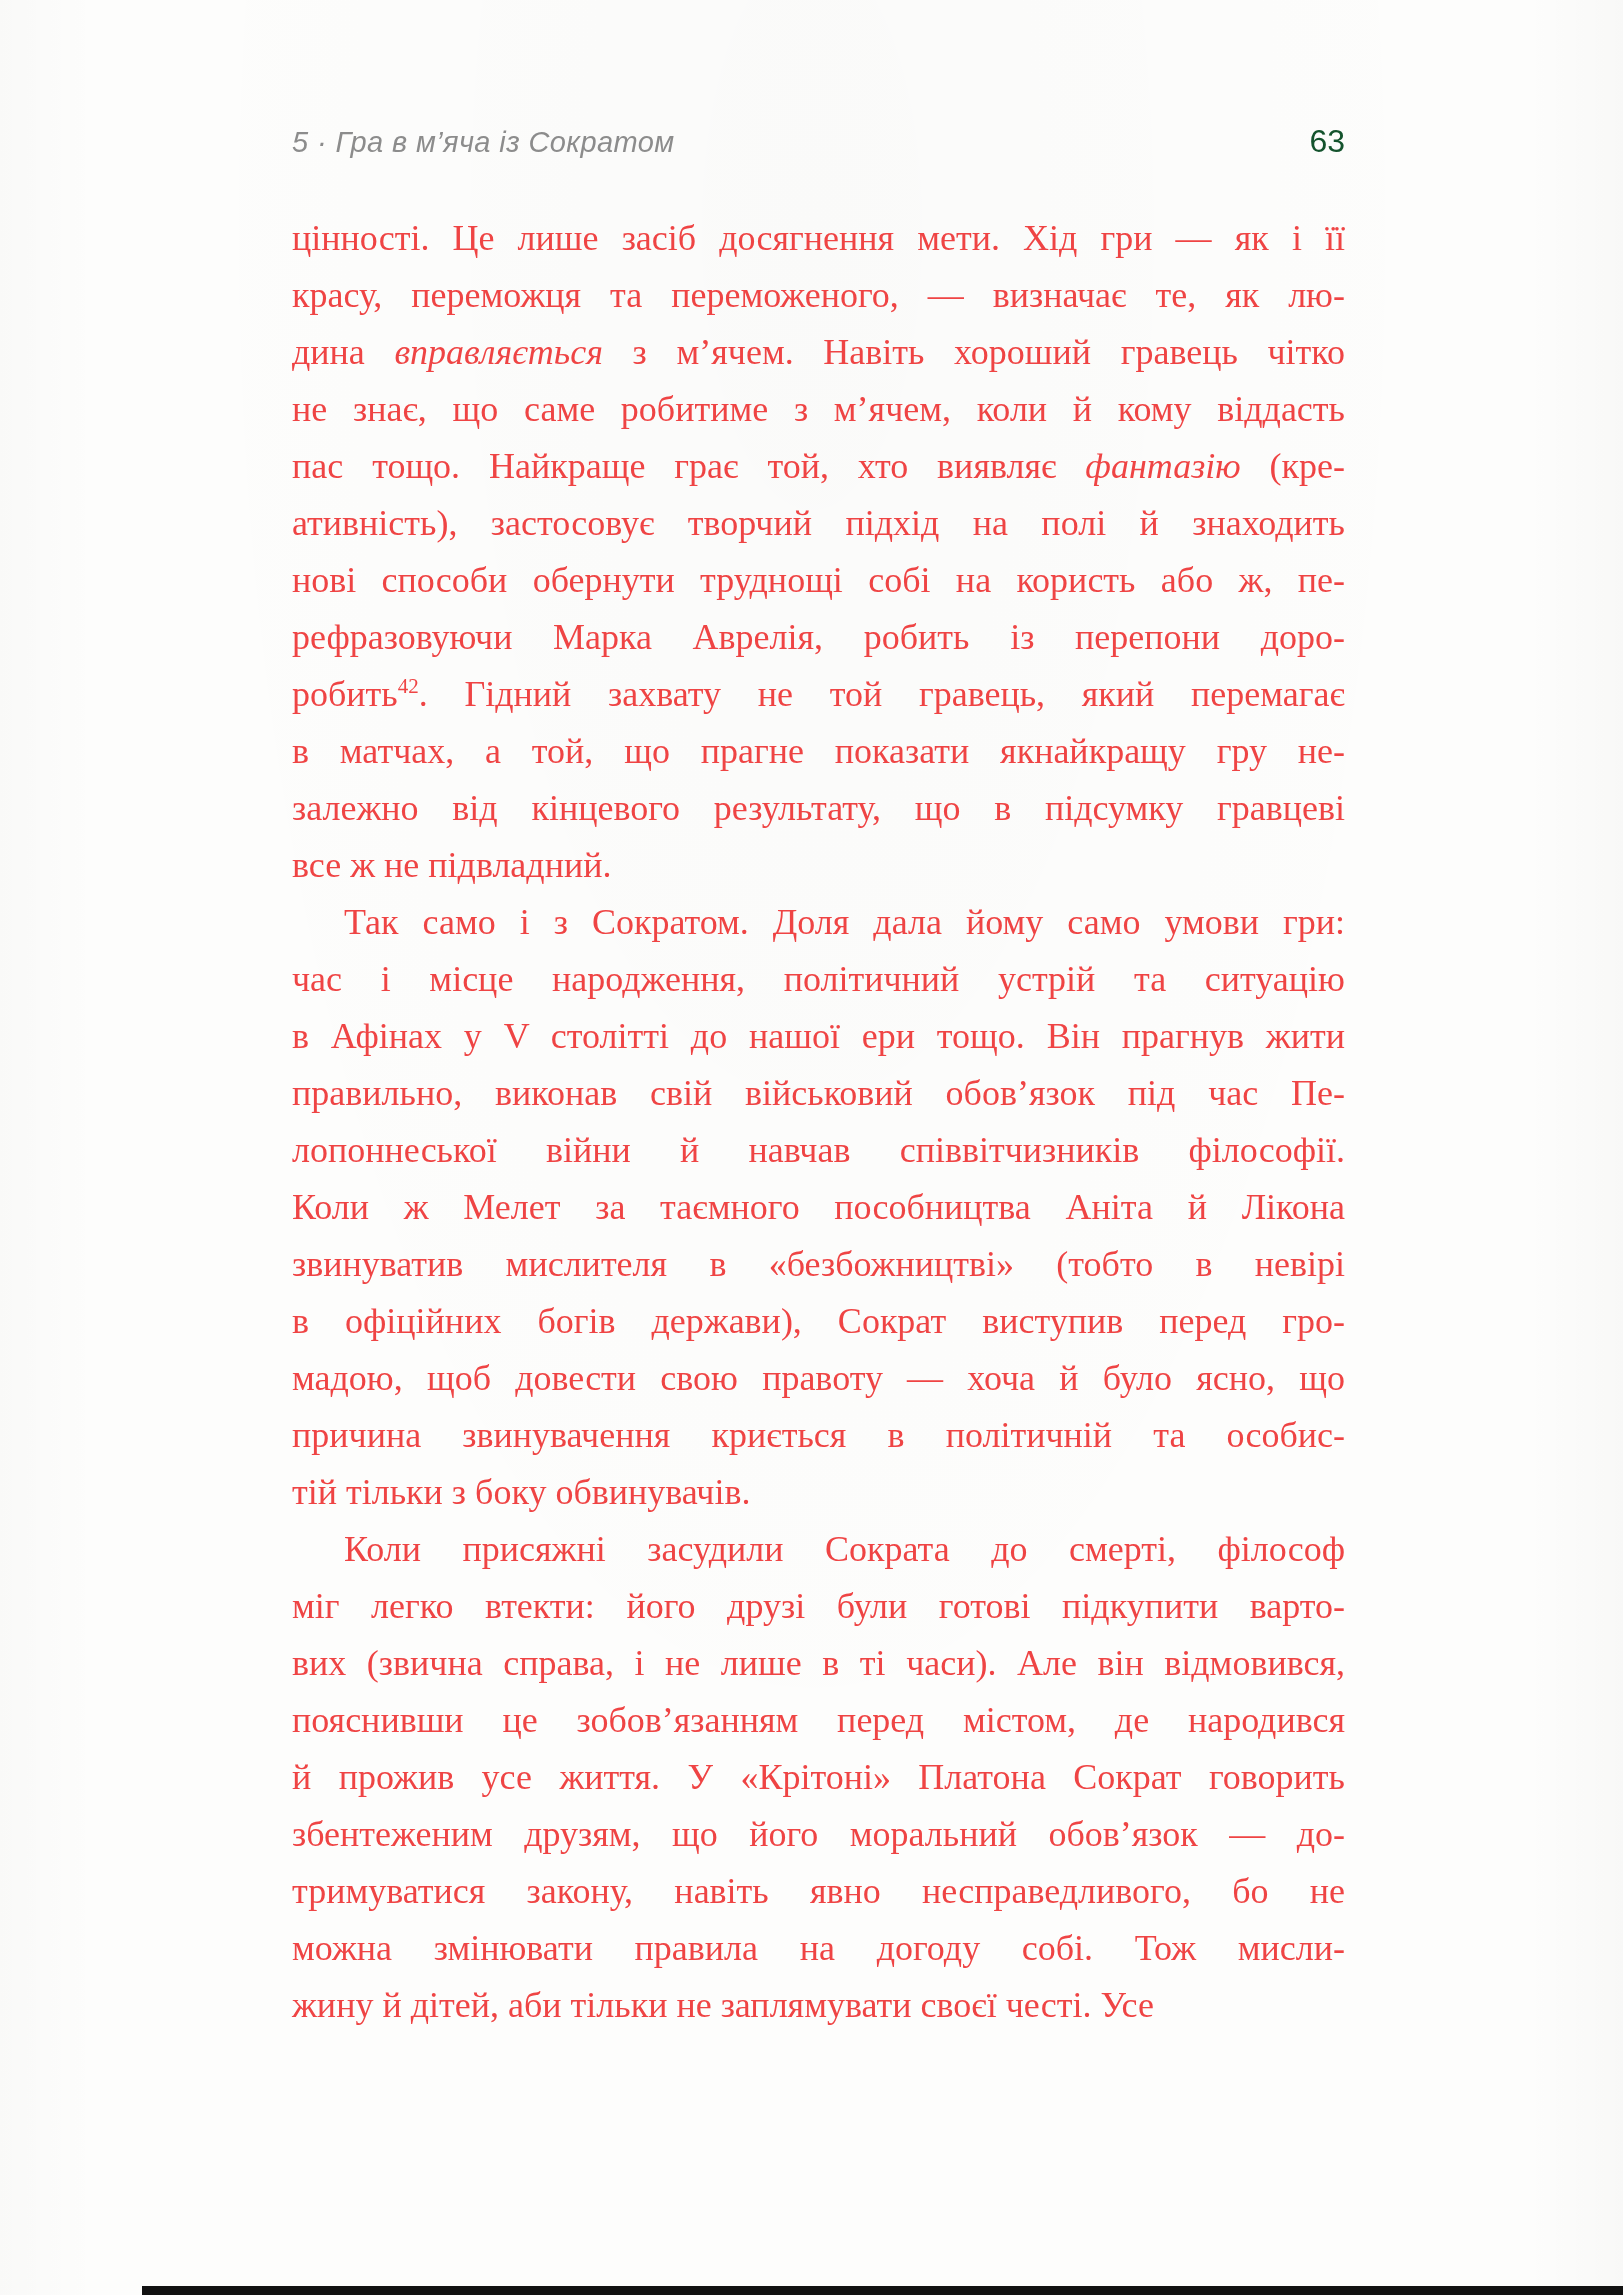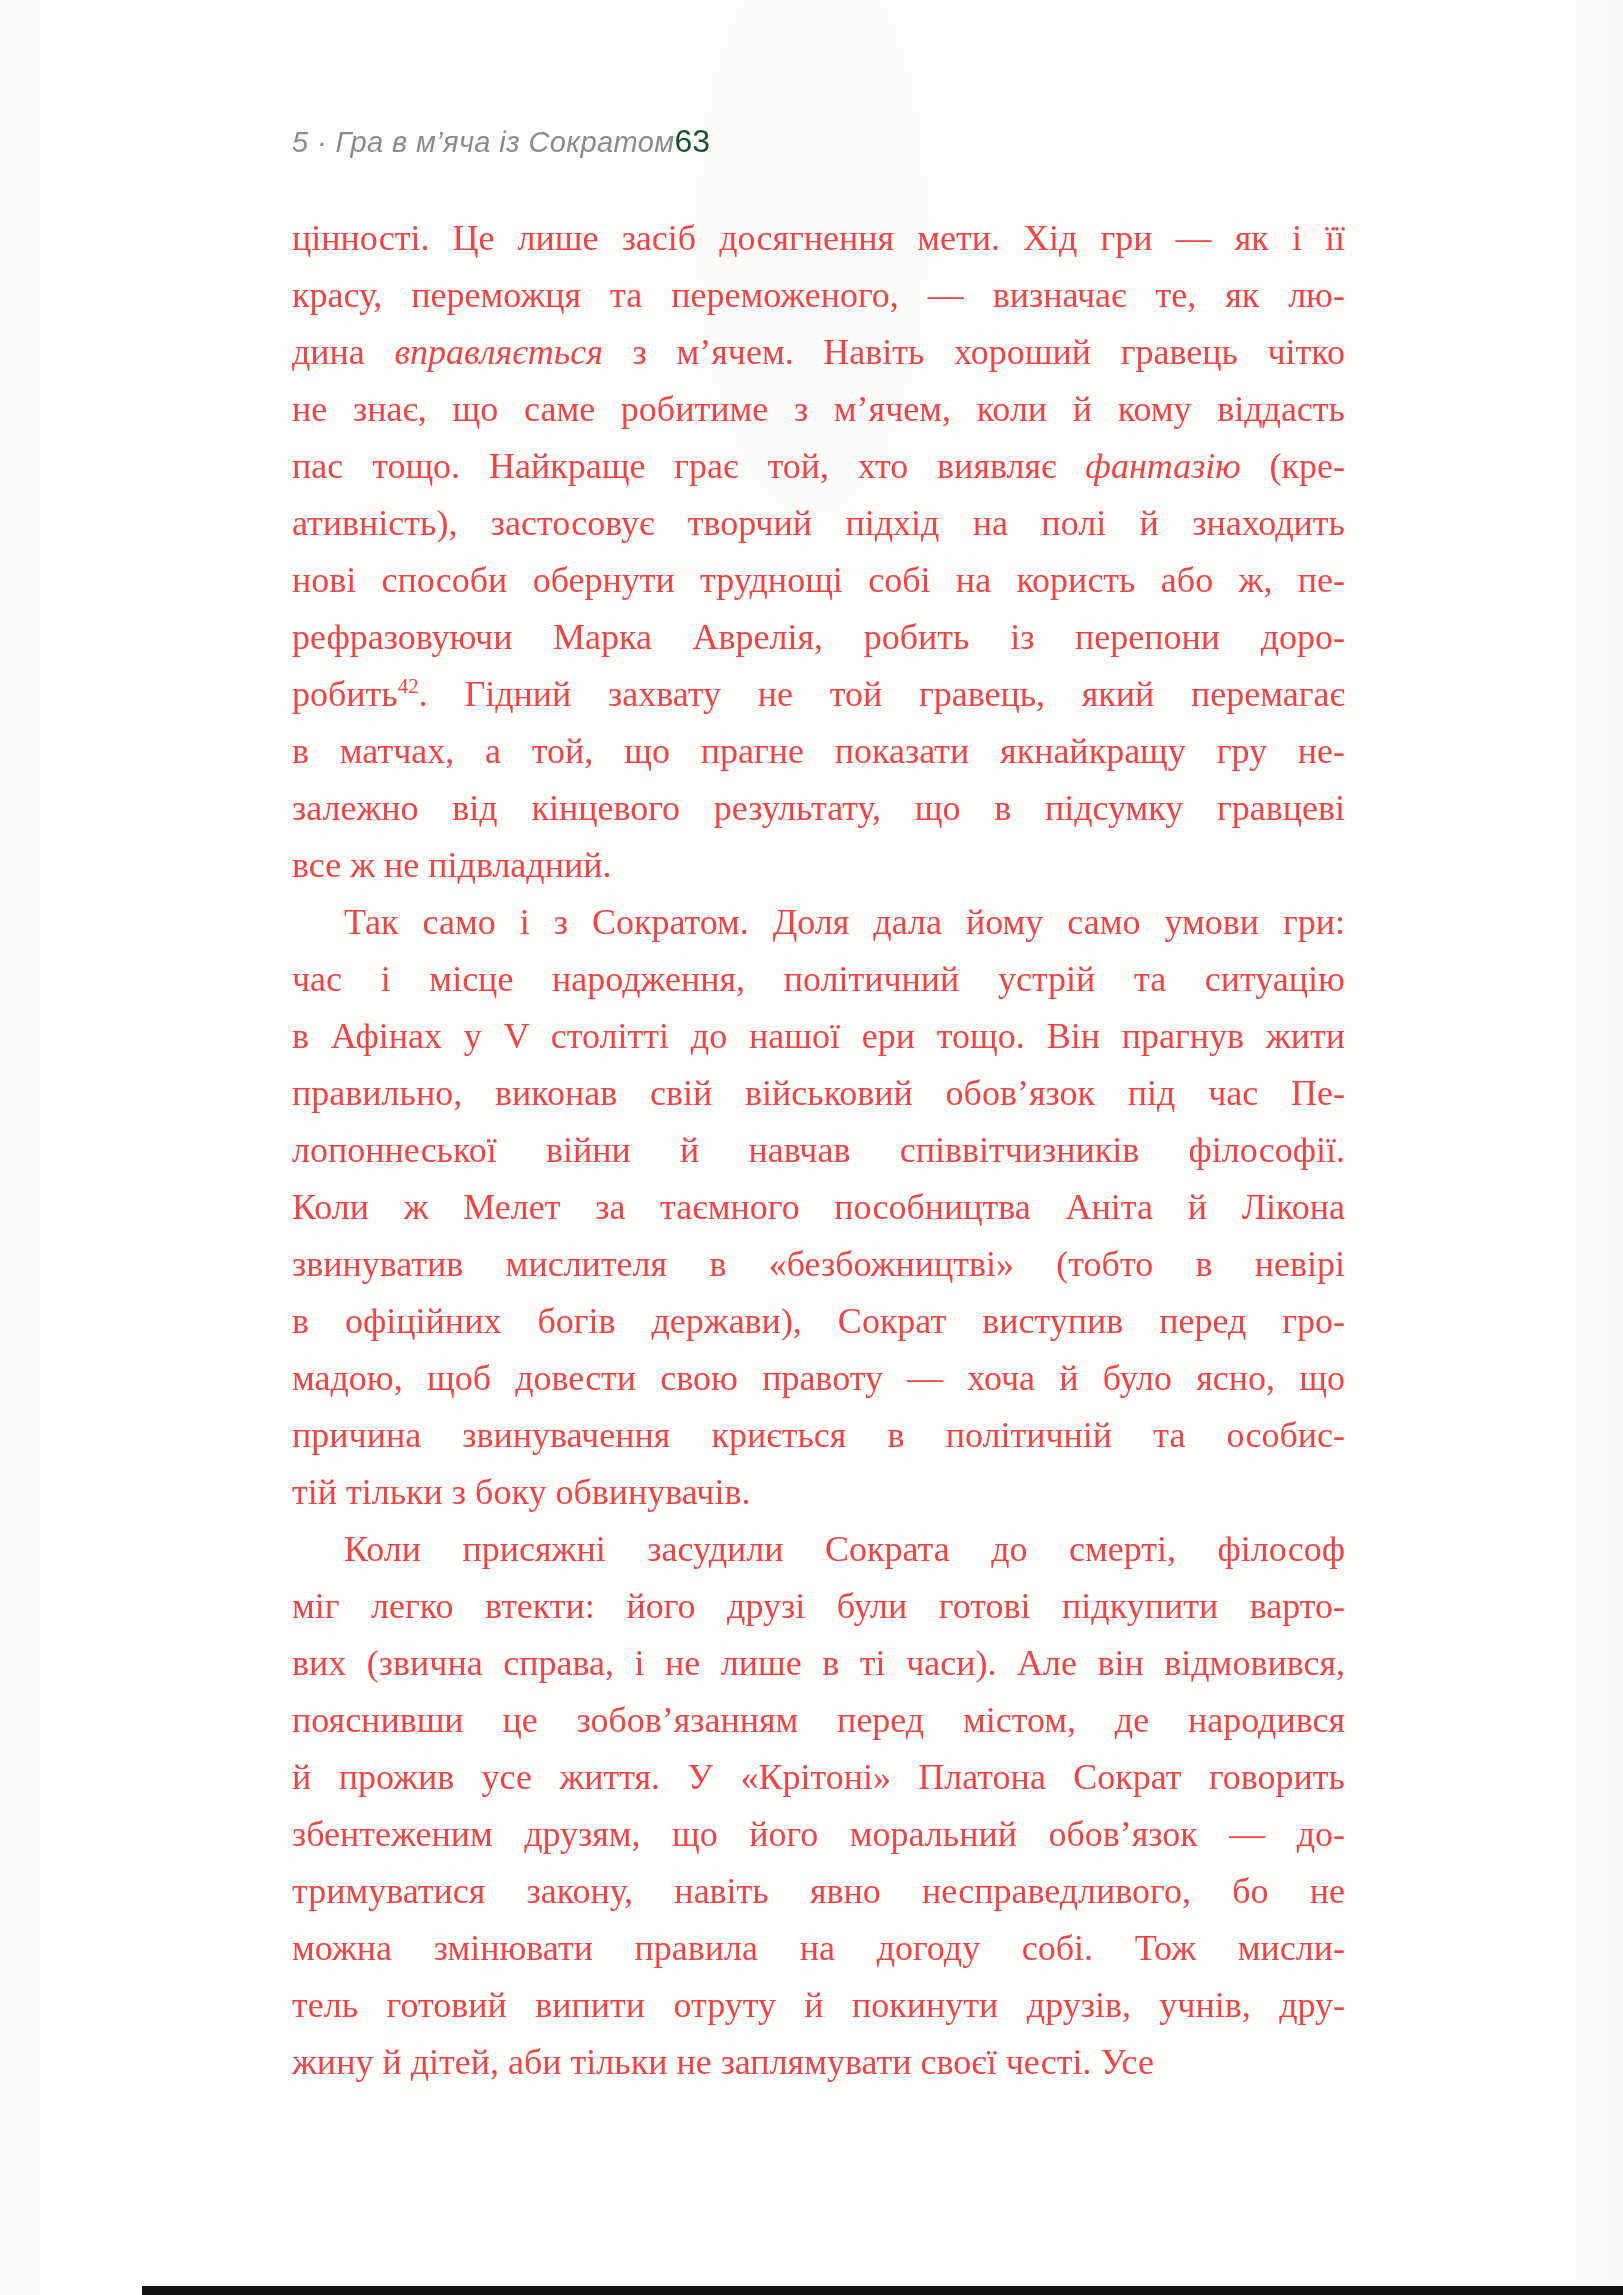--- a/index.html
+++ b/index.html
@@ -28,20 +28,21 @@
       radial-gradient(ellipse at 50% 10%, rgba(0,0,0,0.012), rgba(0,0,0,0) 60%),
       linear-gradient(90deg, rgba(0,0,0,0.015), rgba(0,0,0,0) 6%, rgba(0,0,0,0) 94%, rgba(0,0,0,0.02));
     pointer-events: none;
   }
   .running-head {
     position: absolute;
     left: 292px;
     top: 123px;
     width: 1053px;
     display: flex;
+    justify-content: space-between;
     align-items: baseline;
     color: #8c8c8c;
     font-family: "Liberation Sans", sans-serif;
   }
   .chapter-title {
     font-style: italic;
     font-size: 29px;
     letter-spacing: 0.4px;
   }
   .page-number {
@@ -122,20 +123,19 @@
       <div class="text-line"><span>причина звинувачення криється в політичній та особис-</span></div>
       <div class="text-line last"><span>тій тільки з боку обвинувачів.</span></div>
       <div class="text-line indent"><span>Коли присяжні засудили Сократа до смерті, філософ</span></div>
       <div class="text-line"><span>міг легко втекти: його друзі були готові підкупити варто-</span></div>
       <div class="text-line"><span>вих (звична справа, і не лише в ті часи). Але він відмовився,</span></div>
       <div class="text-line"><span>пояснивши це зобов’язанням перед містом, де народився</span></div>
       <div class="text-line"><span>й прожив усе життя. У «Крітоні» Платона Сократ говорить</span></div>
       <div class="text-line"><span>збентеженим друзям, що його моральний обов’язок — до-</span></div>
       <div class="text-line"><span>тримуватися закону, навіть явно несправедливого, бо не</span></div>
       <div class="text-line"><span>можна змінювати правила на догоду собі. Тож мисли-</span></div>
-      <div class="text-line"><span>тель готовий випити отруту й покинути друзів, учнів, дру-</span></div>
       <div class="text-line last"><span>жину й дітей, аби тільки не заплямувати своєї честі. Усе</span></div>
     </main>
 
   <div class="scan-bar"></div>
 
 </div>
 
 
 </body></html>

